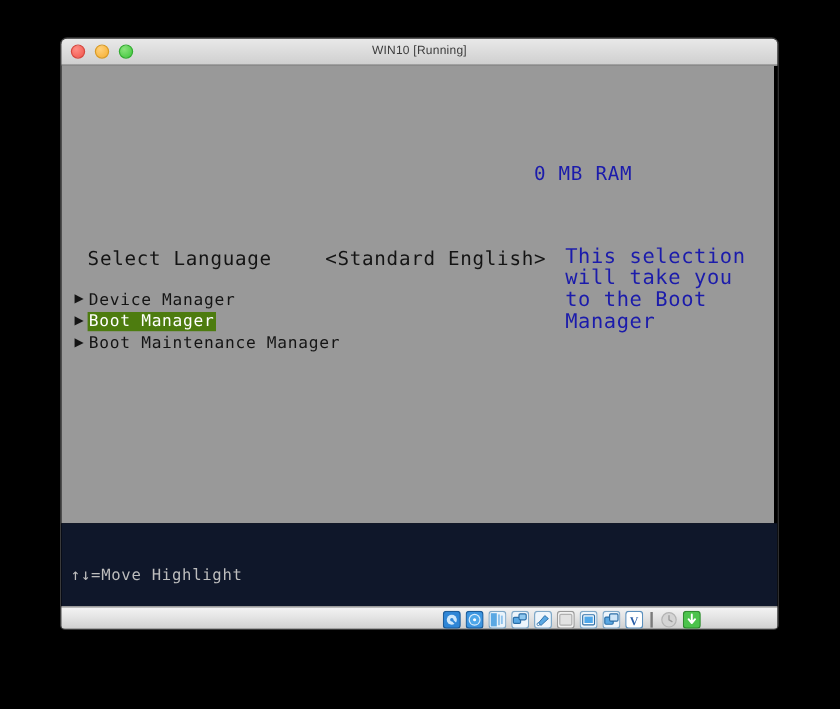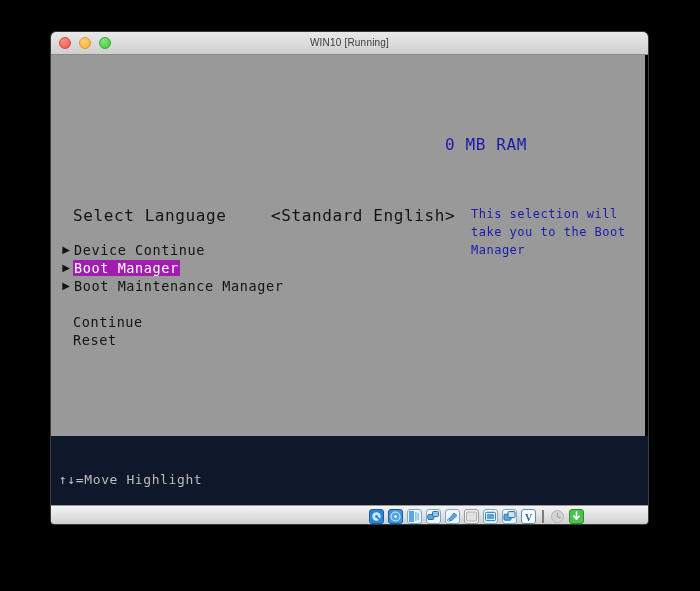--- a/index.html
+++ b/index.html
@@ -135,21 +135,21 @@
   }
   .menu-label {
     font-family: "DejaVu Sans Mono", "Liberation Mono", monospace;
     font-size: 13.5px;
     letter-spacing: 0.6px;
     color: #141414;
     white-space: pre;
     padding: 0 1px;
   }
   .menu-row.selected .menu-label {
-    background: #a21caf;
+    background: #4d7c0f;
     color: #ffffff;
   }
 
   .plain-list {
     position: absolute;
     left: 22px;
     top: 258px;
   }
   .plain-item {
     font-family: "DejaVu Sans Mono", "Liberation Mono", monospace;
@@ -160,21 +160,21 @@
     height: 18px;
     line-height: 18px;
   }
 
   .help-panel {
     position: absolute;
     left: 420px;
     top: 150px;
     width: 165px;
     font-family: "DejaVu Sans Mono", "Liberation Mono", monospace;
-    font-size: 12px;
+    font-size: 17px;
     letter-spacing: 0.5px;
     line-height: 18px;
     color: #1b1bab;
   }
 
   
   .bios-footer {
     position: absolute;
     left: 0;
     top: 381px;
@@ -256,36 +256,32 @@
       <div class="bios">
 
         <div class="bios-text ram-line">0 MB RAM</div>
 
         <div class="bios-text sel-lang-value">&lt;Standard English&gt;</div>
         <div class="bios-text sel-lang-label">Select Language</div>
 
         <div class="menu">
           <div class="menu-row">
             <span class="arrow">▶</span>
-            <span class="menu-label">Device Continue</span>
+            <span class="menu-label">Device Manager</span>
           </div>
           <div class="menu-row selected">
             <span class="arrow">▶</span>
             <span class="menu-label">Boot Manager</span>
           </div>
           <div class="menu-row">
             <span class="arrow">▶</span>
             <span class="menu-label">Boot Maintenance Manager</span>
           </div>
         </div>
 
-        <div class="plain-list">
-          <div class="plain-item">Continue</div>
-          <div class="plain-item">Reset</div>
-        </div>
 
         <div class="help-panel">This selection will take you to the Boot Manager</div>
       </div>
 
       <div class="bios-footer">
         <div class="hint-row">
           <span>↑↓=Move Highlight</span>
           <span class="hint-gap"></span>
         </div>
       </div>

